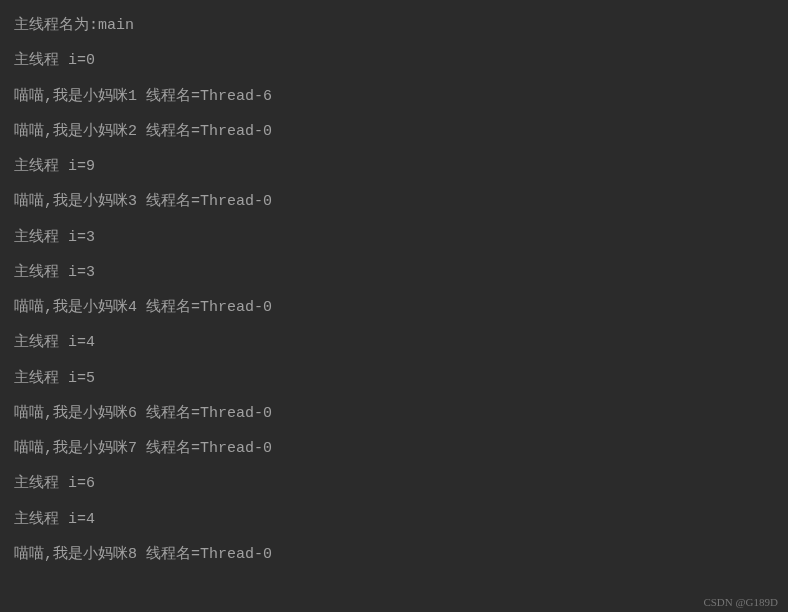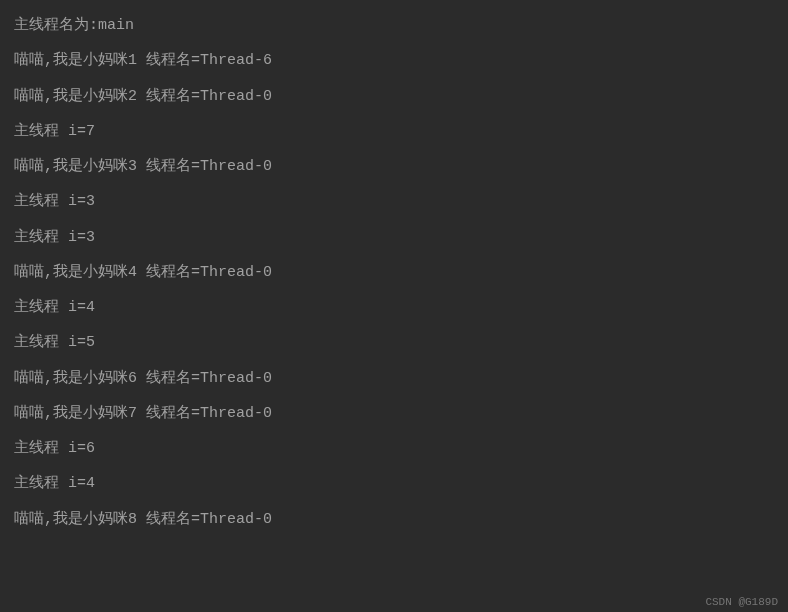--- a/index.html
+++ b/index.html
@@ -22,32 +22,33 @@
     .console-line {
       white-space: pre;
       display: block;
     }
     .watermark {
       position: absolute;
       bottom: 4px;
       right: 10px;
       font-size: 11px;
       color: #757575;
-      font-family: Liberation Mono, monospace;
+      font-family: Liberation Serif, serif;
       line-height: 1;
     }
   </style>
 </head>
 <body>
 
 <div>
   <div class="console-line">主线程名为:main</div>
+  <div class="console-line">主线程 i=0</div>
   <div class="console-line">喵喵,我是小妈咪1 线程名=Thread-6</div>
   <div class="console-line">喵喵,我是小妈咪2 线程名=Thread-0</div>
-  <div class="console-line">主线程 i=7</div>
+  <div class="console-line">主线程 i=9</div>
   <div class="console-line">喵喵,我是小妈咪3 线程名=Thread-0</div>
   <div class="console-line">主线程 i=3</div>
   <div class="console-line">主线程 i=3</div>
   <div class="console-line">喵喵,我是小妈咪4 线程名=Thread-0</div>
   <div class="console-line">主线程 i=4</div>
   <div class="console-line">主线程 i=5</div>
   <div class="console-line">喵喵,我是小妈咪6 线程名=Thread-0</div>
   <div class="console-line">喵喵,我是小妈咪7 线程名=Thread-0</div>
   <div class="console-line">主线程 i=6</div>
   <div class="console-line">主线程 i=4</div>

